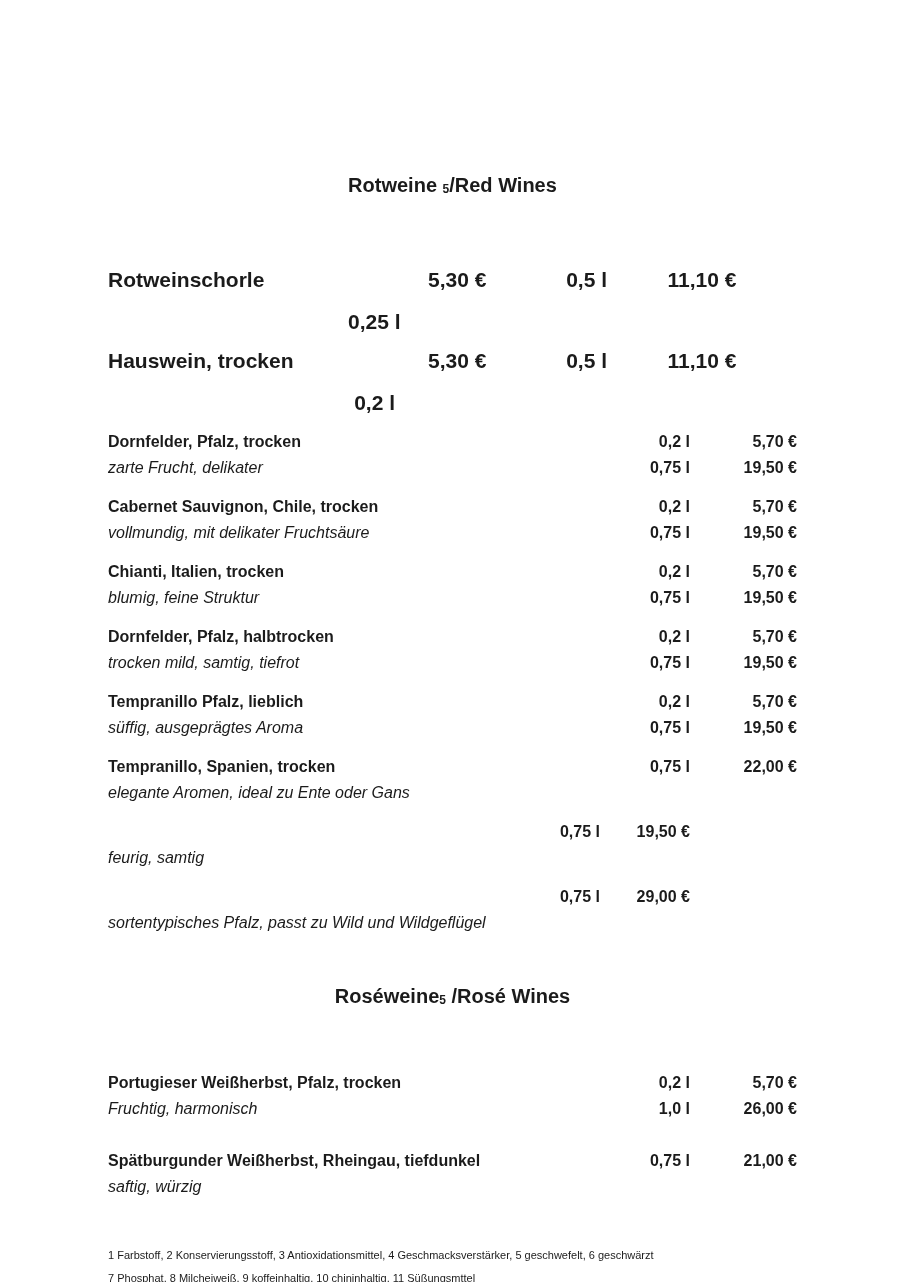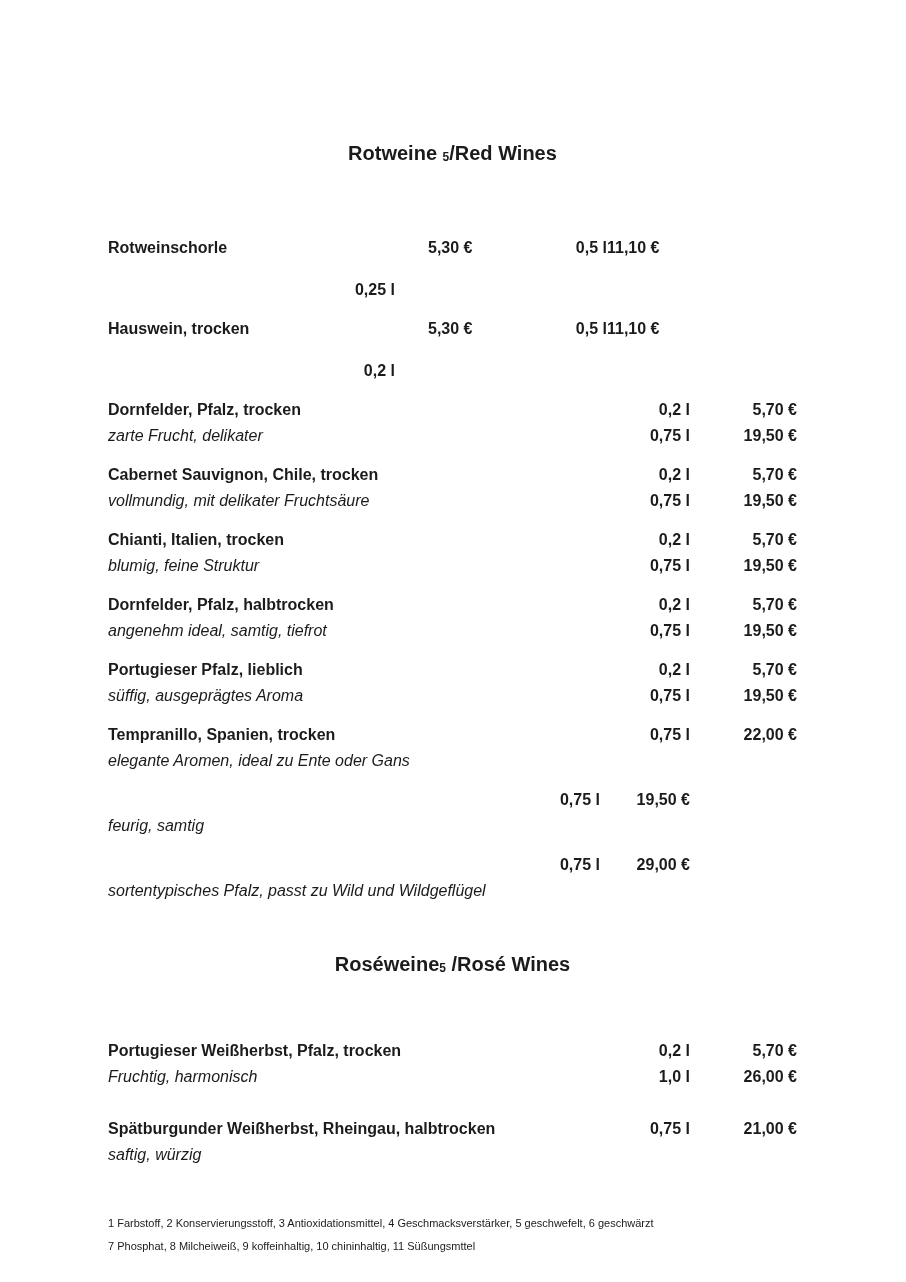--- a/index.html
+++ b/index.html
@@ -26,39 +26,39 @@
     margin: 0;
     white-space: nowrap;
   }
   .section-title .t-sub {
     font-size: 12px;
     font-weight: bold;
     vertical-align: baseline;
     position: relative;
     top: 1px;
   }
-  .menu-section:nth-child(1) .section-title { margin-bottom: 67px; }
+  .menu-section:nth-child(1) .section-title { margin-bottom: 67px; margin-top: 32px; }
   .menu-section:nth-child(2) { margin-top: 48px; }
   .menu-section:nth-child(2) .section-title { margin-bottom: 59px; }
 
   .item { margin-bottom: 13px; }
   .menu-section:nth-child(2) .items .item { margin-bottom: 26px; }
 
   
   .item.wide {
     display: grid;
     grid-template-columns: 240px 47px 128px 84px 1fr;
     line-height: 26px;
-    font-size: 16px;
+    font-size: 21px;
     font-weight: bold;
   }
   .item.wide .vol1 { text-align: right; white-space: nowrap; margin-top: 42px; }
   .item.wide .price1 { text-align: left; padding-left: 33px; white-space: nowrap; }
   .item.wide .vol2 { text-align: right; white-space: nowrap; }
-  .item.wide .price2 { text-align: left; white-space: nowrap; }
+  .item.wide .price2 { text-align: center; white-space: nowrap; }
 
   
   .item.std .line {
     display: grid;
     grid-template-columns: 1fr 90px 107px;
     line-height: 26px;
     font-size: 16px;
   }
   .item.std .name { font-weight: bold; }
   .item.std .desc { font-style: italic; font-weight: normal; }
@@ -135,29 +135,29 @@
     </div>
   </div>
 
   <div class="item std">
     <div class="line l1">
       <span class="name">Dornfelder, Pfalz, halbtrocken</span>
       <span class="vol">0,2 l</span>
       <span class="price">5,70 €</span>
     </div>
     <div class="line l2">
-      <span class="desc">angenehm ideal, samtig, tiefrot</span>
-      <span class="vol">0,75 l</span>
-      <span class="price">19,50 €</span>
-    </div>
-  </div>
-
-  <div class="item std">
-    <div class="line l1">
-      <span class="name">Portugieser Pfalz, lieblich</span>
+      <span class="desc">trocken mild, samtig, tiefrot</span>
+      <span class="vol">0,75 l</span>
+      <span class="price">19,50 €</span>
+    </div>
+  </div>
+
+  <div class="item std">
+    <div class="line l1">
+      <span class="name">Tempranillo Pfalz, lieblich</span>
       <span class="vol">0,2 l</span>
       <span class="price">5,70 €</span>
     </div>
     <div class="line l2">
       <span class="desc">süffig, ausgeprägtes Aroma</span>
       <span class="vol">0,75 l</span>
       <span class="price">19,50 €</span>
     </div>
   </div>
 
@@ -211,21 +211,21 @@
     </div>
     <div class="line l2">
       <span class="desc">Fruchtig, harmonisch</span>
       <span class="vol">1,0 l</span>
       <span class="price">26,00 €</span>
     </div>
   </div>
 
   <div class="item std">
     <div class="line l1">
-      <span class="name">Spätburgunder Weißherbst, Rheingau, halbtrocken</span>
+      <span class="name">Spätburgunder Weißherbst, Rheingau, tiefdunkel</span>
       <span class="vol">0,75 l</span>
       <span class="price">21,00 €</span>
     </div>
     <div class="line l2">
       <span class="desc">saftig, würzig</span>
       <span class="vol"></span>
       <span class="price"></span>
     </div>
   </div>
 </div>

